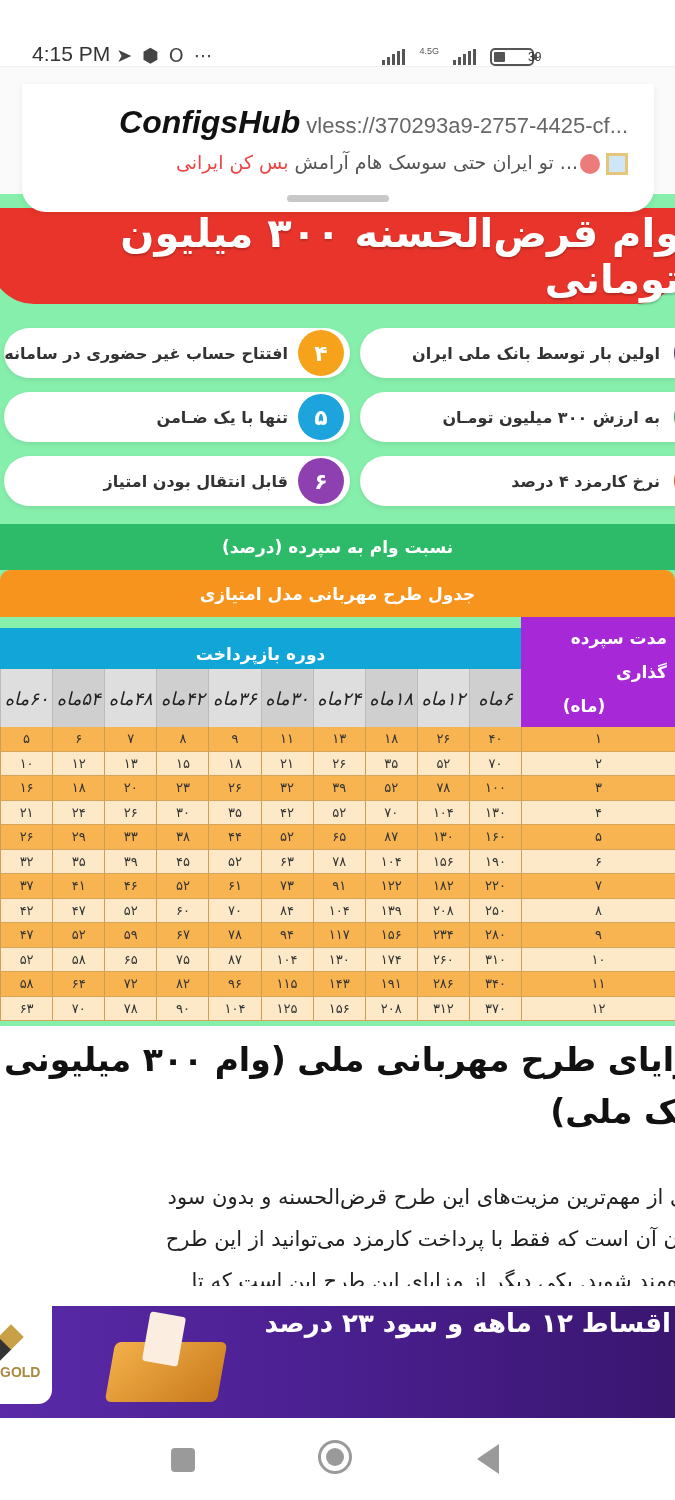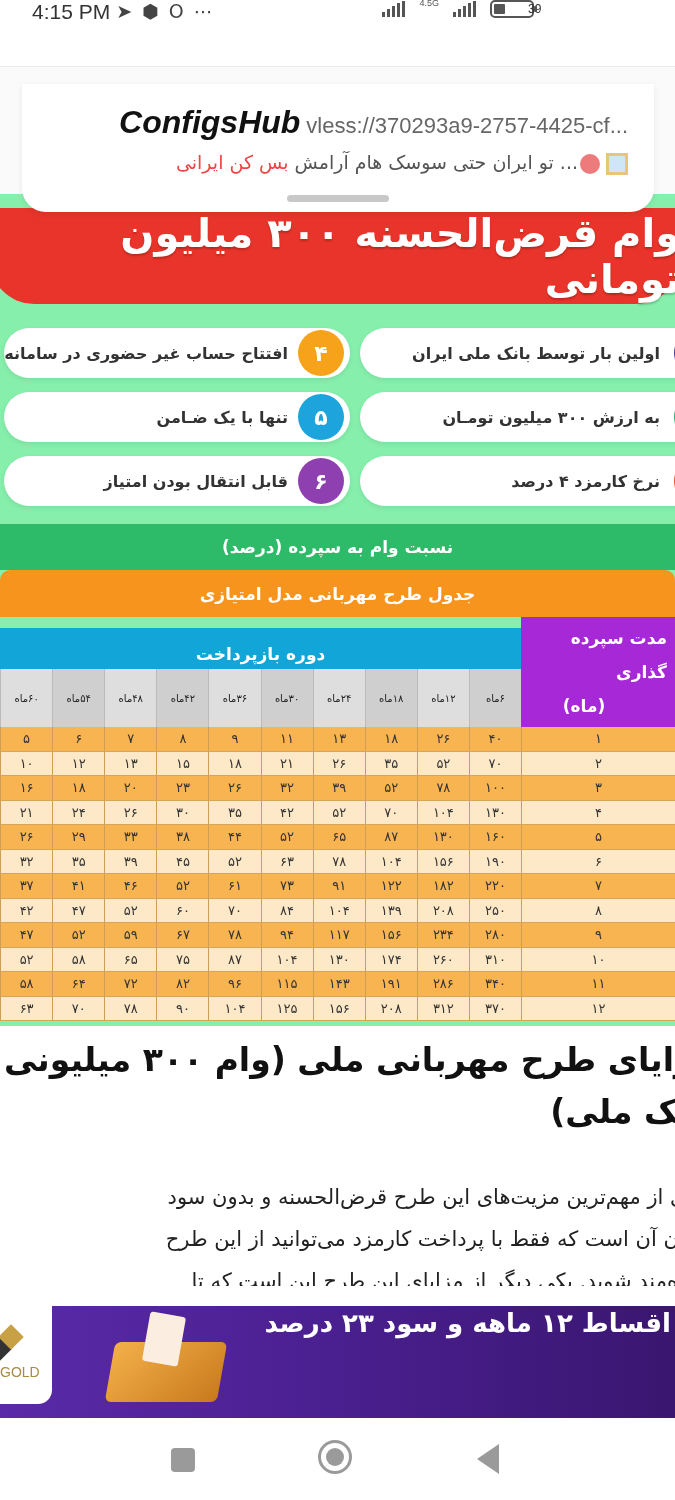--- a/index.html
+++ b/index.html
@@ -1,20 +1,20 @@
 <!DOCTYPE html>
 <html><head>
 <meta charset="utf-8">
 <style>
   * { box-sizing: border-box; margin: 0; padding: 0; }
   html, body { width: 675px; height: 1500px; overflow: hidden; background: #ffffff; font-family: "DejaVu Sans", sans-serif; }
   body { position: relative; }
 
   
-  .status-bar { position: absolute; top: 0; left: 0; width: 564px; height: 66px; background: #fff; display: flex; align-items: flex-start; padding: 0 30px 0 32px; z-index: 5; }
+  .status-bar { position: absolute; top: 0; left: 0; width: 564px; height: 66px; background: #fff; display: flex; align-items: flex-end; padding: 0 30px 0 32px; z-index: 5; }
   .status-time { font-family: "Liberation Sans", sans-serif; font-size: 21px; color: #333; }
   .status-icons-left { display: flex; align-items: center; gap: 10px; margin-left: 6px; color: #444; font-size: 19px; }
   .status-right { margin-left: auto; display: flex; align-items: center; gap: 14px; }
   .signal { display: flex; align-items: flex-end; gap: 2px; height: 16px; }
   .signal span { width: 3px; background: #555; display: block; }
   .net-label { font-size: 9px; color: #555; font-family: "Liberation Sans", sans-serif; line-height: 9px; position: relative; top: -6px; }
   .battery { width: 38px; height: 18px; border: 2px solid #555; border-radius: 5px; position: relative; font-size: 12px; line-height: 14px; text-align: right; padding-right: 4px; color: #333; font-family: "Liberation Sans", sans-serif; padding-left: 36px; }
   .battery::before { content: ""; position: absolute; left: 2px; top: 2px; width: 11px; height: 10px; background: #555; border-radius: 1px; }
   .battery::after { content: ""; position: absolute; right: -5px; top: 4px; width: 3px; height: 6px; background: #555; border-radius: 1px; }
 
@@ -49,42 +49,42 @@
 
   .table-wrap { position: absolute; top: 330px; left: 0; width: 675px; }
   .band { width: 675px; display: flex; align-items: center; justify-content: center; color: #fff; font-weight: bold; direction: rtl; }
   .band.orange { height: 47px; background: #f7941d; font-size: 17px; border-radius: 10px 10px 0 0; }
   .band.green { height: 46px; background: #2dbb6a; font-size: 17px; }
   .hdr-row { position: relative; height: 110px; }
   .hdr-blue { position: absolute; top: 11px; left: 0; width: 521px; height: 52px; background: #12a5d8; display: flex; align-items: center; justify-content: center; color: #fff; font-weight: bold; font-size: 17px; direction: rtl; }
   .hdr-purple { position: absolute; top: 0; left: 521px; width: 154px; height: 110px; background: #a728d6; color: #fff; font-weight: bold; font-size: 17px; direction: rtl; display: flex; flex-direction: column; justify-content: center; align-items: flex-end; padding-right: 8px; line-height: 34px; }
   .hdr-purple .sub { align-self: center; margin-left: -20px; }
   .col-heads { position: absolute; top: 52px; left: 0; width: 521px; height: 58px; display: flex; flex-direction: row-reverse; }
-  .col-heads div { flex: 1; display: flex; align-items: center; justify-content: center; font-size: 10px; color: #222; direction: rtl; border-left: 1px solid #bbb; white-space: nowrap; }
+  .col-heads div { flex: 1; display: flex; align-items: center; justify-content: center; font-size: 18px; color: #222; direction: rtl; border-left: 1px solid #bbb; white-space: nowrap; font-style: italic; }
   .col-heads div:nth-child(odd) { background: #cfcfcf; }
   .col-heads div:nth-child(even) { background: #dedede; }
 
   .data-rows { width: 675px; }
   .drow { display: flex; flex-direction: row-reverse; height: 24.5px; border-bottom: 1px solid #d7a55a; }
   .drow.dark { background: #f8b451; }
   .drow.light { background: #fde9c7; }
   .drow .cell { flex: none; width: 52.1px; display: flex; align-items: center; justify-content: center; font-size: 13px; color: #333; border-left: 1px solid #cf9d54; }
   .drow .cell.rowhead { width: 154px; border-left: 1px solid #cf9d54; }
 
   
   .article-h { position: absolute; top: 1034px; right: -40px; width: 760px; direction: rtl; text-align: right; font-size: 33px; font-weight: bold; color: #111; line-height: 52px; white-space: nowrap; }
   .article-p { position: absolute; top: 1176px; right: -30px; width: 740px; direction: rtl; text-align: right; font-size: 21px; color: #222; line-height: 42px; white-space: nowrap; }
   .article-p .cut { display: block; height: 26px; overflow: hidden; }
 
   
   .ad { position: absolute; top: 1306px; left: 0; width: 675px; height: 112px; background: linear-gradient(90deg,#5a2aa8 0%,#4a1f8f 50%,#3a1670 100%); overflow: hidden; }
   .ad-logo { position: absolute; left: -10px; top: 0; width: 62px; height: 98px; background: #fff; border-radius: 0 0 14px 0; }
   .ad-logo .diamond { position: absolute; left: 12px; top: 22px; width: 18px; height: 18px; background: #c8a146; transform: rotate(45deg); }
   .ad-logo .diamond2 { position: absolute; left: 0px; top: 34px; width: 18px; height: 18px; background: #333; transform: rotate(45deg); }
-  .ad-logo .gold-text { position: absolute; left: 10px; top: 58px; font-family: "Liberation Sans", sans-serif; font-weight: normal; color: #a88a40; font-size: 14px; }
+  .ad-logo .gold-text { position: absolute; left: 10px; top: 58px; font-family: "Liberation Sans", sans-serif; font-weight: bold; color: #a88a40; font-size: 14px; }
   .ad-bar { position: absolute; left: 110px; top: 36px; width: 112px; height: 60px; background: linear-gradient(135deg,#f3b04a,#c97a1c); border-radius: 6px; transform: skewX(-10deg); }
   .ad-note { position: absolute; left: 146px; top: 8px; width: 36px; height: 50px; background: #fbeee0; border-radius: 3px; transform: rotate(10deg); }
   .ad-text { position: absolute; right: 4px; top: 2px; direction: rtl; color: #fff; font-weight: bold; font-size: 26px; white-space: nowrap; }
 
   
   .nav-bar { position: absolute; top: 1418px; left: 0; width: 675px; height: 82px; background: #fff; }
   .nav-square { position: absolute; left: 171px; top: 30px; width: 24px; height: 24px; background: #9a9a9a; border-radius: 4px; }
   .nav-home { position: absolute; left: 318px; top: 22px; width: 34px; height: 34px; border: 3px solid #9a9a9a; border-radius: 50%; }
   .nav-home::after { content: ""; position: absolute; left: 5px; top: 5px; width: 18px; height: 18px; border-radius: 50%; background: #9a9a9a; }
   .nav-back { position: absolute; left: 477px; top: 26px; width: 0; height: 0; border-top: 15px solid transparent; border-bottom: 15px solid transparent; border-right: 22px solid #9a9a9a; }

